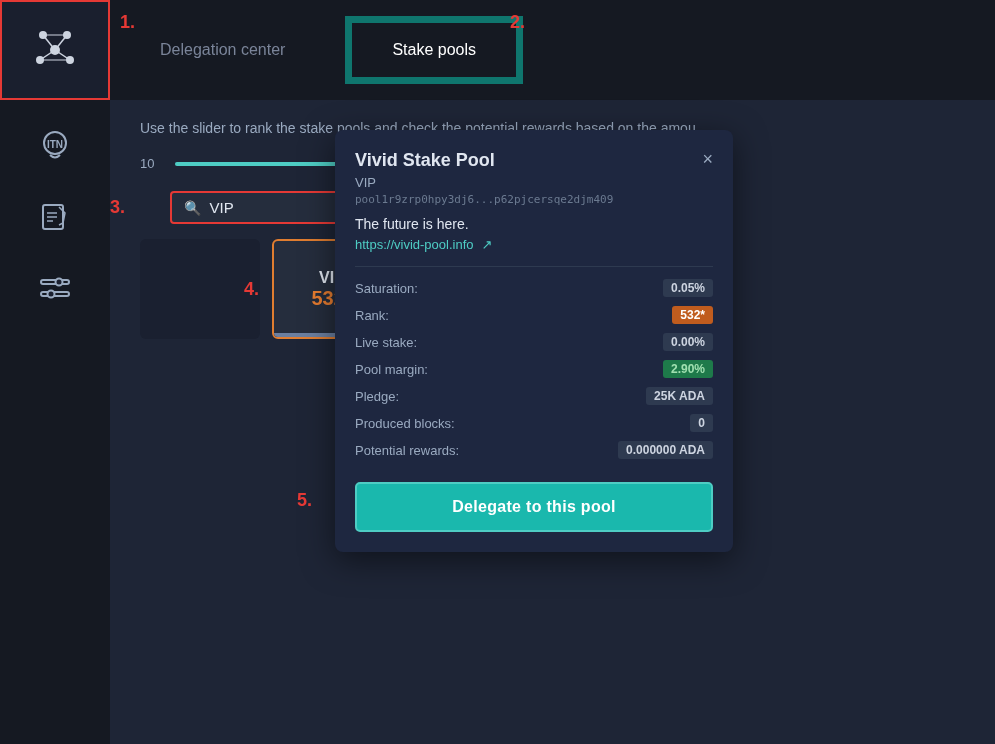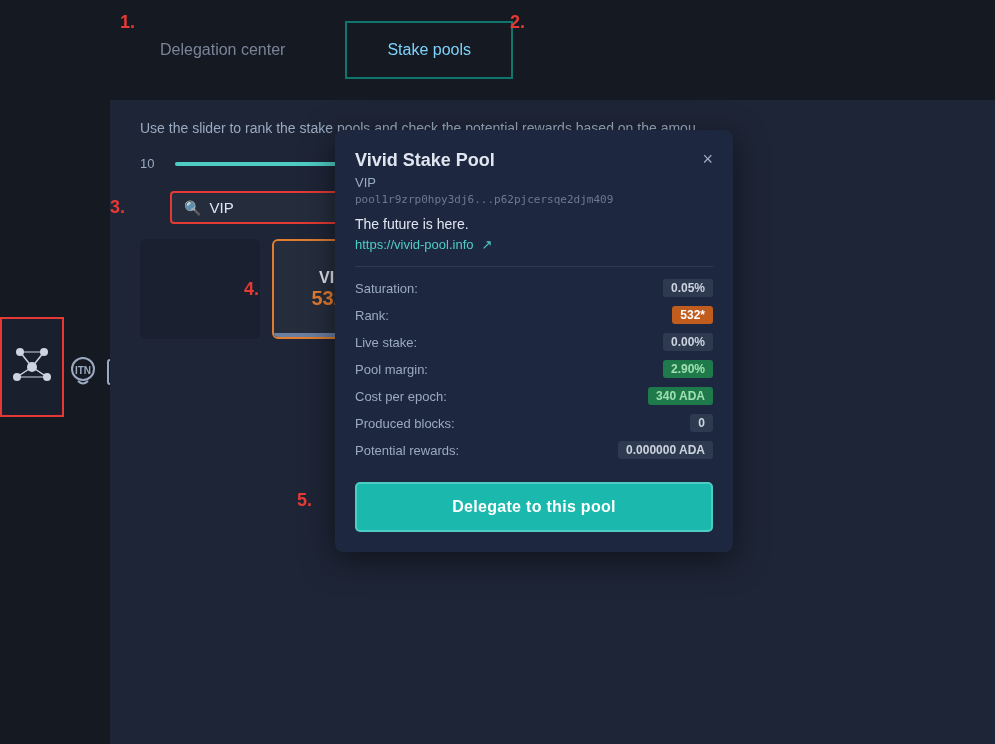--- a/index.html
+++ b/index.html
@@ -14,21 +14,21 @@
     }
 
     
     .sidebar {
       position: absolute;
       left: 0; top: 0;
       width: 110px;
       height: 744px;
       background: #151922;
       display: flex;
-      flex-direction: row;
+      flex-direction: column;
       align-items: center;
       padding-top: 0;
     }
 
     .sidebar-logo {
       width: 110px;
       height: 100px;
       display: flex;
       align-items: center;
       justify-content: center;
@@ -67,22 +67,22 @@
     }
 
     .topbar-tab {
       font-size: 16px;
       color: #7a8499;
       cursor: pointer;
       padding: 8px 20px;
     }
 
     .topbar-tab.active {
-      color: #7dd3fc;
-      border: 2px solid #0f766e;
+      color: #ffffff;
+      border: 7px solid #0f766e;
       padding: 18px 40px;
     }
 
     
     .main-content {
       position: absolute;
       left: 110px;
       top: 100px;
       right: 0;
       bottom: 0;
@@ -467,22 +467,22 @@
   </div>
   <div class="modal-row">
     <span class="modal-row-label">Live stake:</span>
     <span class="modal-badge">0.00%</span>
   </div>
   <div class="modal-row">
     <span class="modal-row-label">Pool margin:</span>
     <span class="modal-badge green">2.90%</span>
   </div>
   <div class="modal-row">
-    <span class="modal-row-label">Cost per epoch:</span>
-    <span class="modal-badge green">340 ADA</span>
+    <span class="modal-row-label">Pledge:</span>
+    <span class="modal-badge">25K ADA</span>
   </div>
   <div class="modal-row">
     <span class="modal-row-label">Produced blocks:</span>
     <span class="modal-badge">0</span>
   </div>
   <div class="modal-row">
     <span class="modal-row-label">Potential rewards:</span>
     <span class="modal-badge">0.000000 ADA</span>
   </div>
 

